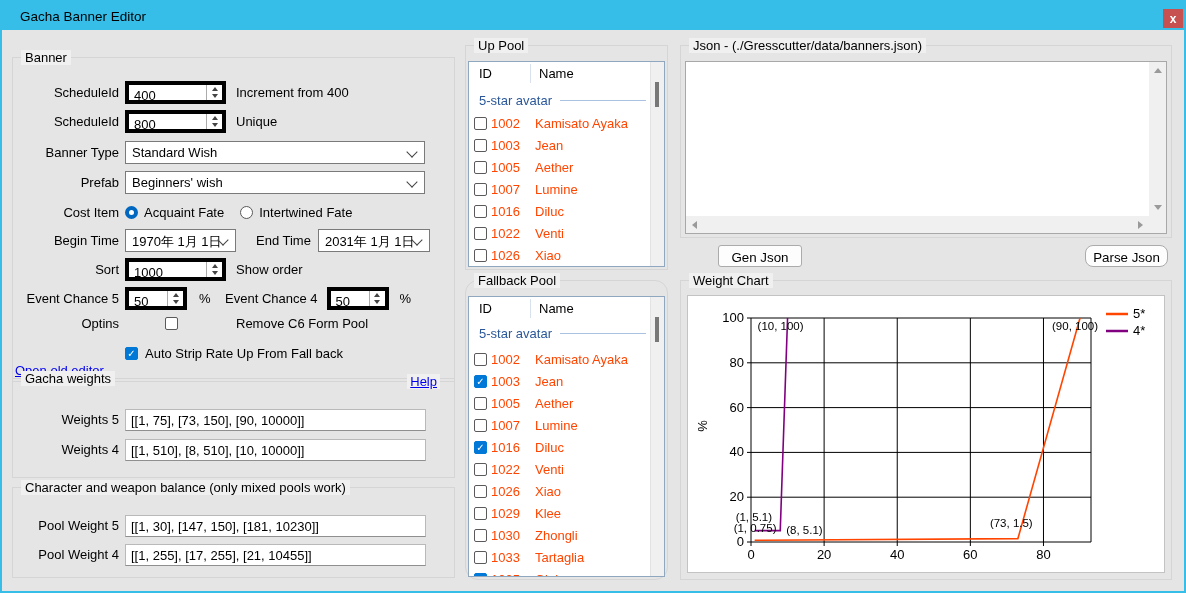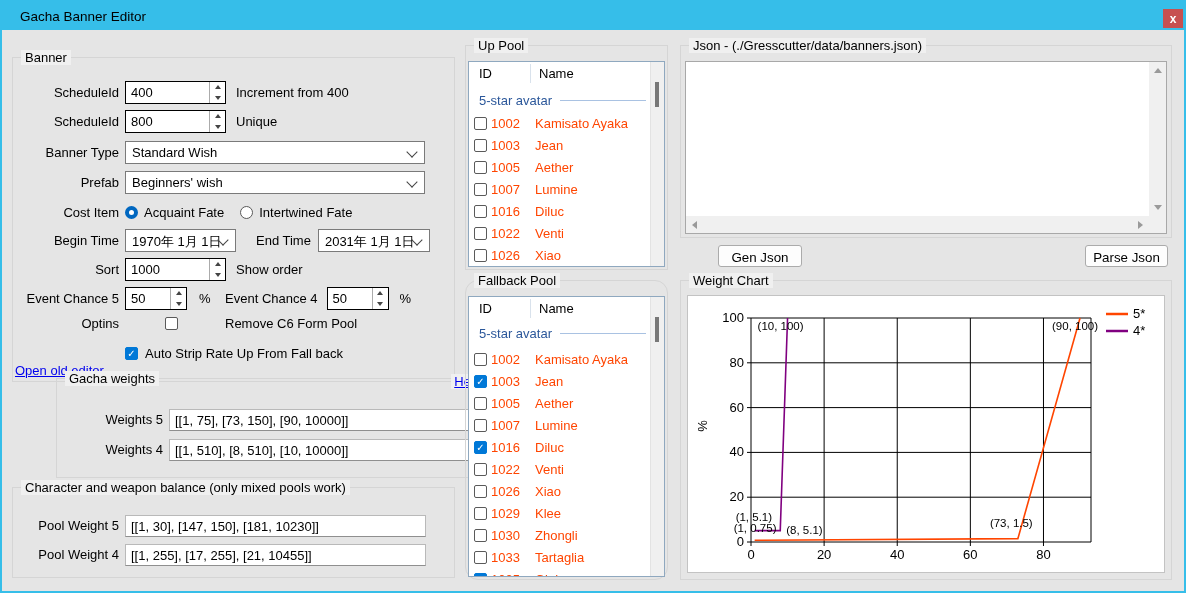--- a/index.html
+++ b/index.html
@@ -7,21 +7,21 @@
   .window{position:relative;width:1186px;height:593px;box-sizing:border-box;border:2px solid #36BEE9;background:#e5e5e5;}
   .titlebar{position:absolute;top:0;left:0;right:0;height:28px;background:#36BEE9;display:flex;align-items:center;}
   .title{margin-left:18px;font-size:13.5px;}
   .close-btn{position:absolute;right:1px;top:7px;width:20px;height:19px;background:#C75050;color:#fff;display:flex;align-items:center;justify-content:center;font-size:12px;font-weight:bold;}
   .client{position:absolute;top:28px;left:0;right:0;bottom:0;}
   .group{position:absolute;border:1px solid #D5D5D5;box-sizing:border-box;}
   .glabel{position:absolute;top:-8px;left:8px;background:#F0F0F0;padding:0 4px;white-space:nowrap;}
   .frow{position:absolute;left:10px;right:10px;height:23px;display:flex;align-items:center;}
   .flabel{width:96px;text-align:right;margin-right:6px;flex:none;white-space:nowrap;}
   .hint{margin-left:10px;white-space:nowrap;}
-  .spin{display:flex;height:23px;background:#fff;border:1px solid #000000;box-sizing:border-box;flex:none;justify-content:flex-end;}
+  .spin{display:flex;height:23px;background:#fff;border:4px solid #000000;box-sizing:border-box;flex:none;justify-content:flex-end;}
   .spin-val{flex:1;padding:3px 0 0 5px;overflow:hidden;}
   .spin-btns{width:15px;border-left:1px solid #ABABAB;display:flex;flex-direction:column;flex:none;}
   .sb{flex:1;display:flex;align-items:center;justify-content:center;}
   .tri-up{width:0;height:0;border-left:3.5px solid transparent;border-right:3.5px solid transparent;border-bottom:4px solid #444;}
   .tri-down{width:0;height:0;border-left:3.5px solid transparent;border-right:3.5px solid transparent;border-top:4px solid #444;}
   .tri-l{width:0;height:0;border-top:4px solid transparent;border-bottom:4px solid transparent;border-right:5px solid #9A9A9A;}
   .tri-r{width:0;height:0;border-top:4px solid transparent;border-bottom:4px solid transparent;border-left:5px solid #9A9A9A;}
   .tri-u2{width:0;height:0;border-left:4px solid transparent;border-right:4px solid transparent;border-bottom:5px solid #9A9A9A;}
   .tri-d2{width:0;height:0;border-left:4px solid transparent;border-right:4px solid transparent;border-top:5px solid #9A9A9A;}
   .w101{width:101px}.w62{width:62px}
@@ -190,35 +190,35 @@
                 <i class="tri-down"></i>
               </span>
           </span>
         </div>
         <span style="margin-left:11px;">%</span>
       </div>
 
       <div class="frow" style="top:254px;gap:40px;">
         <span class="flabel">Optins</span>
         <span class="cb"></span>
-        <span style="margin-left:7px;">Remove C6 Form Pool</span>
+        <span style="margin-left:18px;">Remove C6 Form Pool</span>
       </div>
 
       <div class="frow" style="top:284px;">
         <span class="flabel"></span>
         <span class="cb checked">
             <span class="check-glyph">✓</span>
           </span>
         <span style="margin-left:7px;">Auto Strip Rate Up From Fall back</span>
       </div>
 
       <a class="link oldeditor">Open old editor</a>
     </div>
 
-    <div class="group" style="left:10px;top:348px;width:443px;height:100px;margin-left:44px;">
+    <div class="group" style="left:10px;top:348px;width:443px;height:100px;">
       <span class="glabel">Gacha weights</span>
       <a class="link helplink">Help</a>
       <div class="frow" style="top:29px;">
         <span class="flabel">Weights 5</span>
         <div class="textbox">[[1, 75], [73, 150], [90, 10000]]</div>
       </div>
       <div class="frow" style="top:59px;">
         <span class="flabel">Weights 4</span>
         <div class="textbox">[[1, 510], [8, 510], [10, 10000]]</div>
       </div>
@@ -408,21 +408,21 @@
             </span>
           <span class="sbtn" style="right:0;top:0;">
               <i class="tri-r"></i>
             </span>
         </div>
         <div class="jsb-c"></div>
       </div>
     </div>
 
     <button class="btn" style="left:680px;top:215px;width:84px;margin-left:36px;">Gen Json</button>
-    <button class="btn" style="left:1083px;top:215px;width:83px;">Parse Json</button>
+    <button class="btn" style="left:1083px;top:215px;width:83px;border-radius:8px;">Parse Json</button>
 
     <div class="group" style="left:678px;top:250px;width:492px;height:300px;">
       <span class="glabel">Weight Chart</span>
       <div class="chartpanel">
         <svg width="478" height="278">
             <line x1="63" y1="22" x2="63" y2="246" stroke="#000" stroke-width="1"></line>
             <line x1="63" y1="246" x2="63" y2="250" stroke="#000" stroke-width="1"></line>
             <text x="63" y="263" text-anchor="middle" class="tick">0</text>
             <line x1="136.11827956989248" y1="22" x2="136.11827956989248" y2="246" stroke="#000" stroke-width="1"></line>
             <line x1="136.11827956989248" y1="246" x2="136.11827956989248" y2="250" stroke="#000" stroke-width="1"></line>

